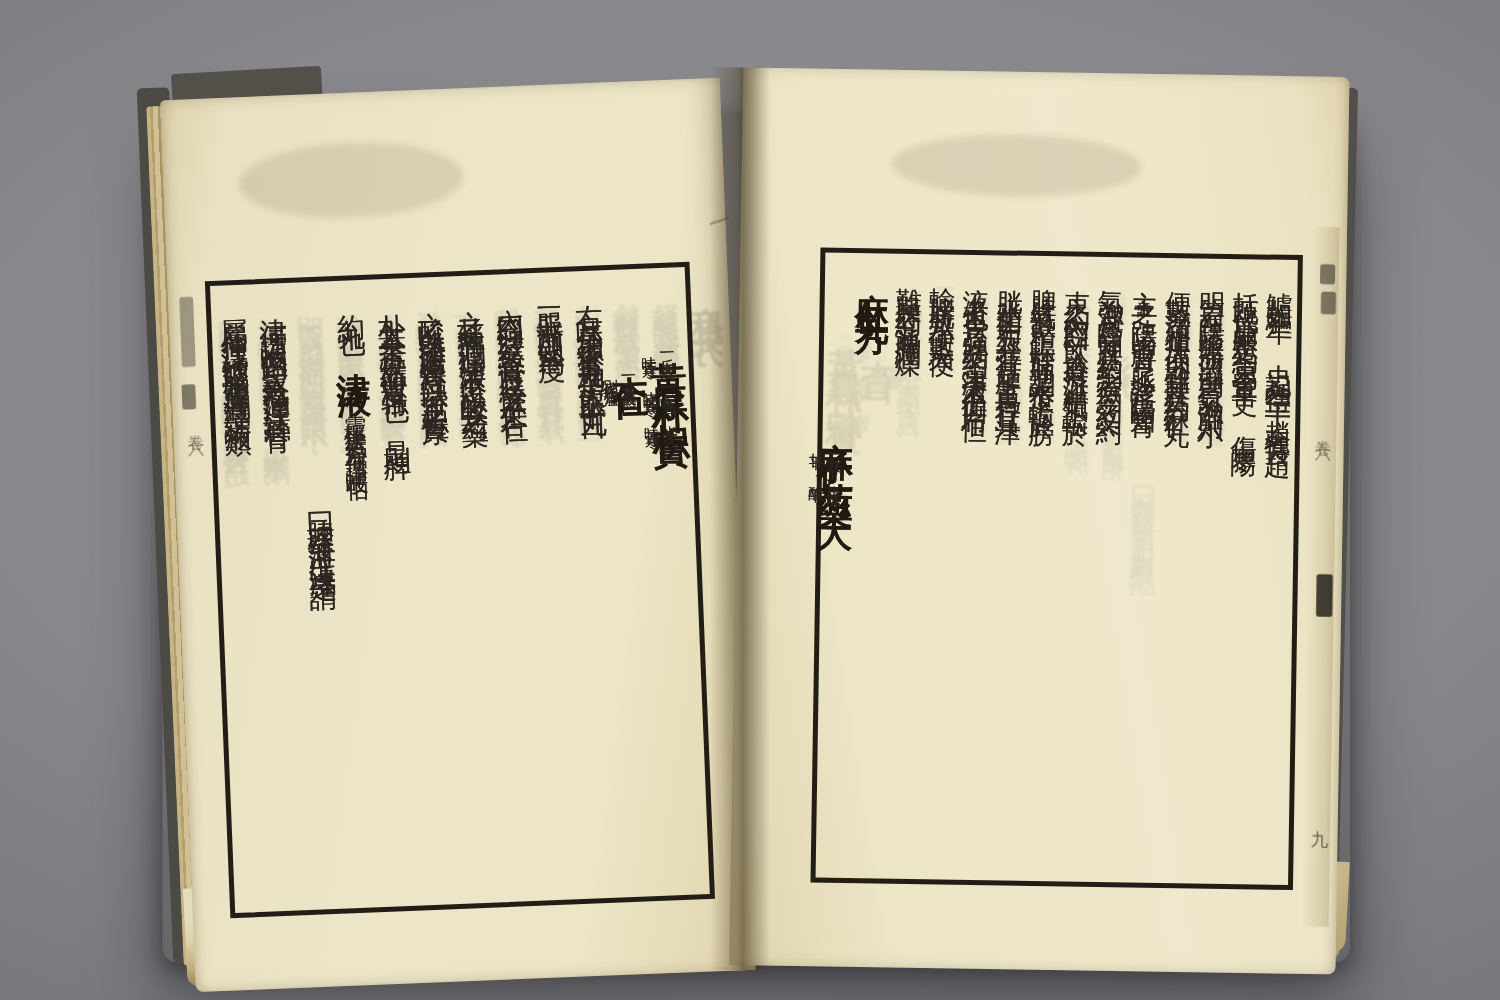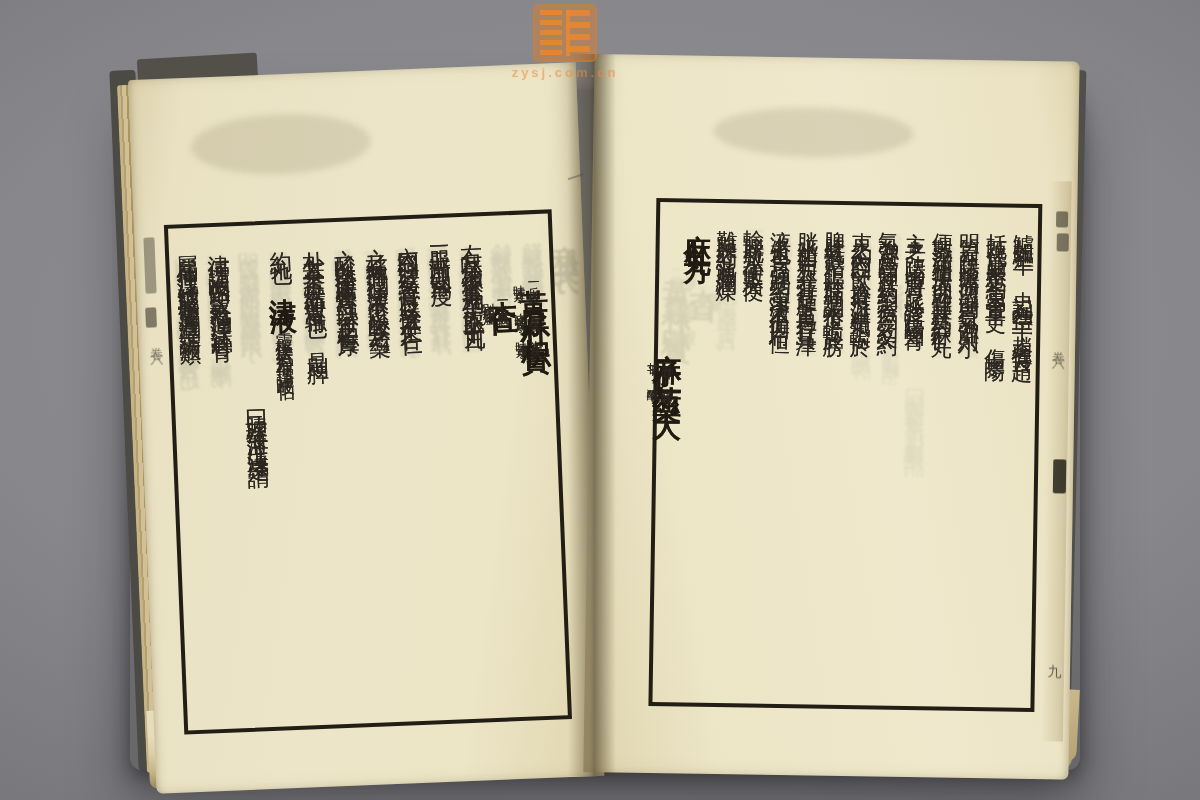--- a/index.html
+++ b/index.html
@@ -227,18 +227,14 @@
               <span class="nc">半斤味</span>
               <span class="nc">酸平</span>
             </span><span class="big">大</span></div>
         </div>
     </div>
   </div>
 
   <div class="gutter"></div>
   <div class="pencil-mark"></div>
 
-  <div class="wm">
-    <div class="wm-seal"></div>
-    <div class="wm-url">zysj.com.cn</div>
-  </div>
 
 </div>
 
 </body></html>

